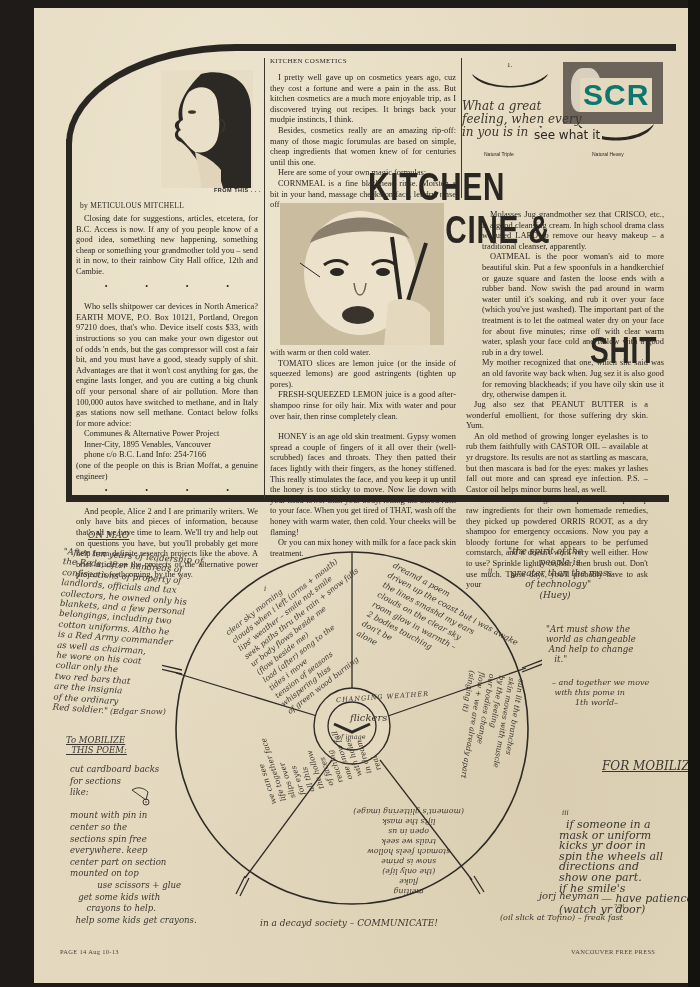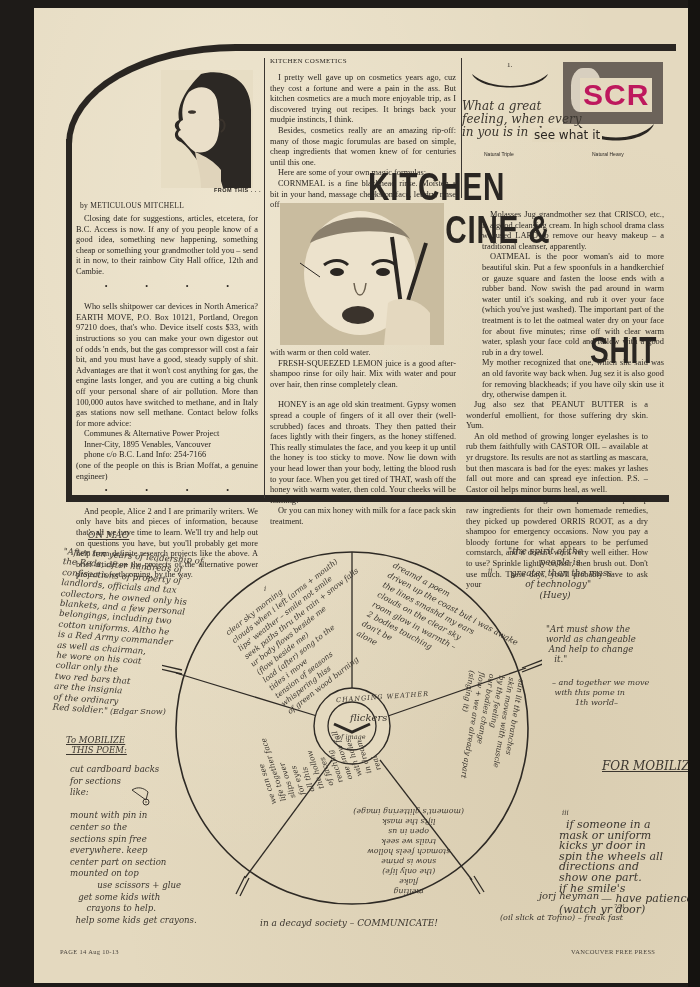--- a/index.html
+++ b/index.html
@@ -99,35 +99,36 @@
       <ellipse cx="78" cy="112" rx="16" ry="9" fill="#3a332c"></ellipse>
       <line x1="112" y1="34" x2="122" y2="110" stroke="#2a2622" stroke-width="4"></line>
       <line x1="146" y1="40" x2="126" y2="104" stroke="#2a2622" stroke-width="4"></line>
       <path d="M108 100 C118 92 140 96 150 110 L150 142 L104 142 Z" fill="#e4d8bf"></path>
       <line x1="20" y1="60" x2="40" y2="74" stroke="#2a2622" stroke-width="1"></line>
     </svg>
   </div>
 
   <div class="col" style="left:236px; top:340px; width:186px;">
     <p style="text-indent:0">with warm or then cold water.</p>
+    <p>TOMATO slices are lemon juice (or the inside of squeezed lemons) are good astringents (tighten up pores).</p>
     <p>FRESH-SQUEEZED LEMON juice is a good after-shampoo rinse for oily hair. Mix with water and pour over hair, then rinse completely clean.</p>
     <div class="gap"></div>
     <p>HONEY is an age old skin treatment. Gypsy women spread a couple of fingers of it all over their (well-scrubbed) faces and throats. They then patted their faces lightly with their fingers, as the honey stiffened. This really stimulates the face, and you keep it up until the honey is too sticky to move. Now lie down with your head lower than your body, letting the blood rush to your face. When you get tired of THAT, wash off the honey with warm water, then cold. Your cheeks will be flaming!</p>
     <p>Or you can mix honey with milk for a face pack skin treatment.</p>
   </div>
 
   <div style="position:absolute; left:426px; top:50px; width:214px; height:105px;">
     <div style="position:absolute; left:47px; top:3px; font-size:7px;">1.</div>
     <svg width="80" height="26" viewBox="0 0 80 26" style="position:absolute; left:10px; top:12px;">
       <path d="M2 4 C20 20 60 20 78 4 C70 22 10 22 2 4 Z" fill="#2a2622"></path>
     </svg>
     <div style="position:absolute; left:103px; top:4px; width:100px; height:62px; background:#6c635a;">
       <div style="position:absolute; left:8px; top:6px; width:30px; height:44px; background:#d8cfbf; border-radius:40% 40% 30% 30%;"></div>
     </div>
-    <div style="position:absolute; left:120px; top:20px; font-family:'Liberation Sans', sans-serif; font-weight:bold; font-size:30px; color:#be185d; background:#e4d9bf; padding:0 3px; letter-spacing:1px;">SCR</div>
+    <div style="position:absolute; left:120px; top:20px; font-family:'Liberation Sans', sans-serif; font-weight:bold; font-size:30px; color:#0f766e; background:#e4d9bf; padding:0 3px; letter-spacing:1px;">SCR</div>
     <svg width="80" height="24" viewBox="0 0 80 24" style="position:absolute; left:116px; top:64px;">
       <path d="M2 2 C20 20 60 20 78 2 C70 24 10 24 2 2 Z" fill="#2a2622"></path>
     </svg>
     <div class="hand" style="left:2px; top:42px; font-size:12px; width:120px; white-space:normal; line-height:13px;">What a great feeling, when every in  you is in shape.</div>
     <div style="position:absolute; left:72px; top:70px; font-family:'DejaVu Sans', sans-serif; font-size:12px; background:#e4d9bf; padding:0 2px;">see what it</div>
     <div style="position:absolute; left:24px; top:93px; font-family:'Liberation Sans', sans-serif; font-size:5px;">Natural Triple</div>
     <div style="position:absolute; left:132px; top:93px; font-family:'Liberation Sans', sans-serif; font-size:5px;">Natural Heavy</div>
   </div>
 
   <div class="col" style="left:432px; top:202px; width:182px;margin-left:16px;">

